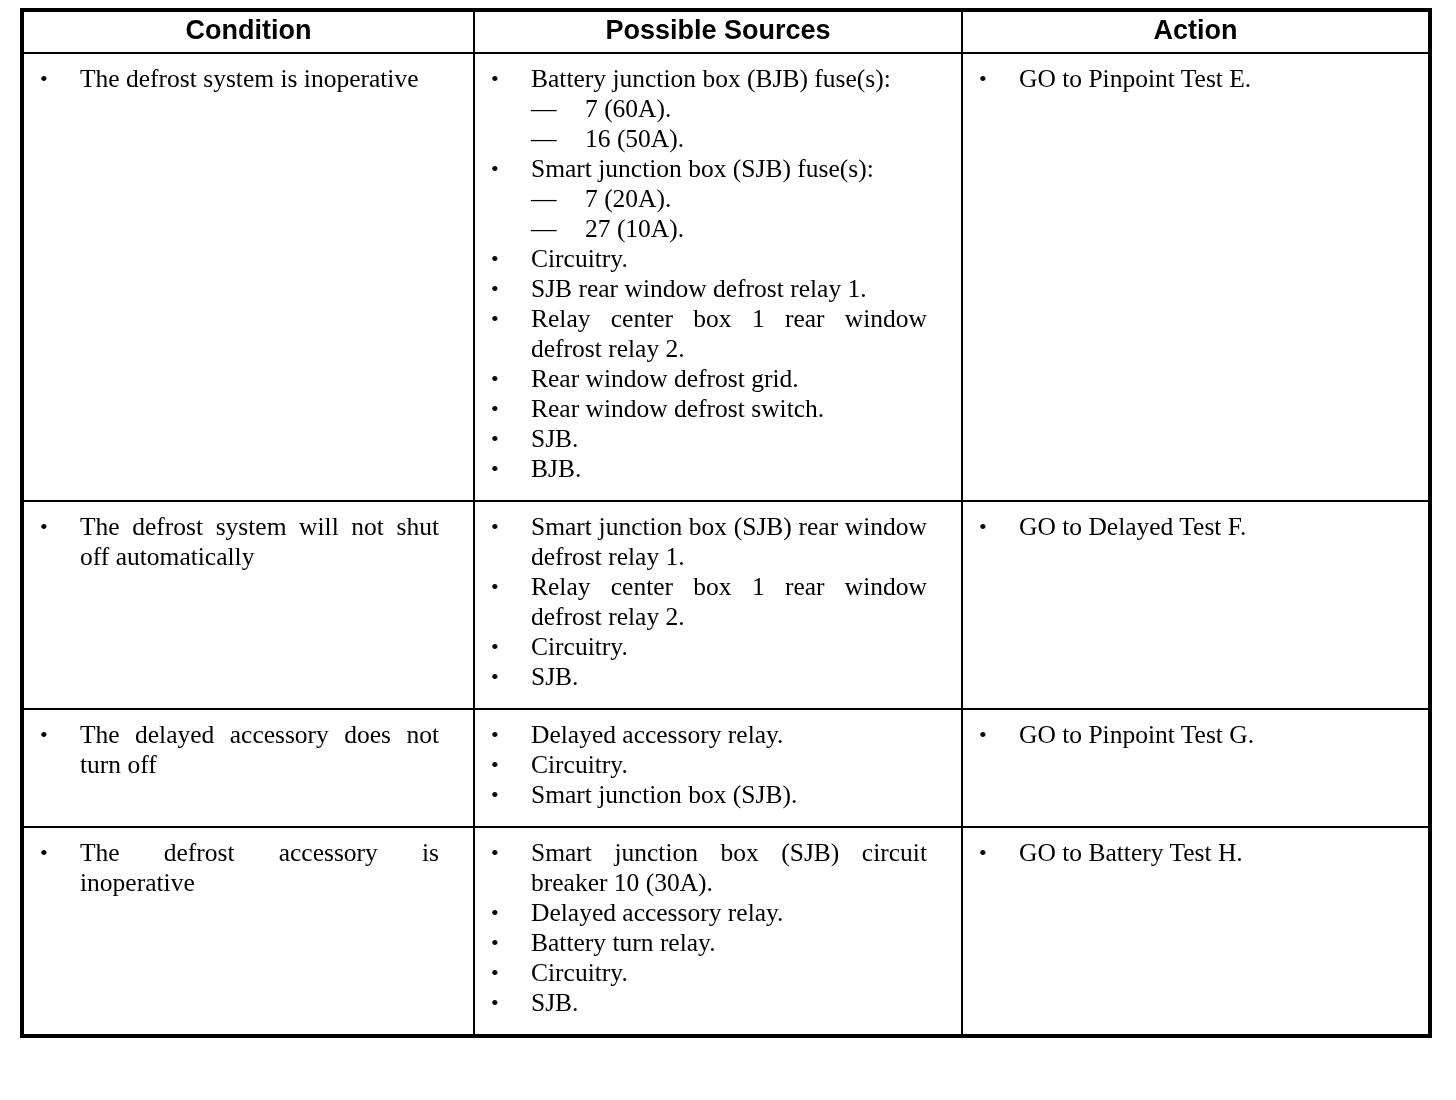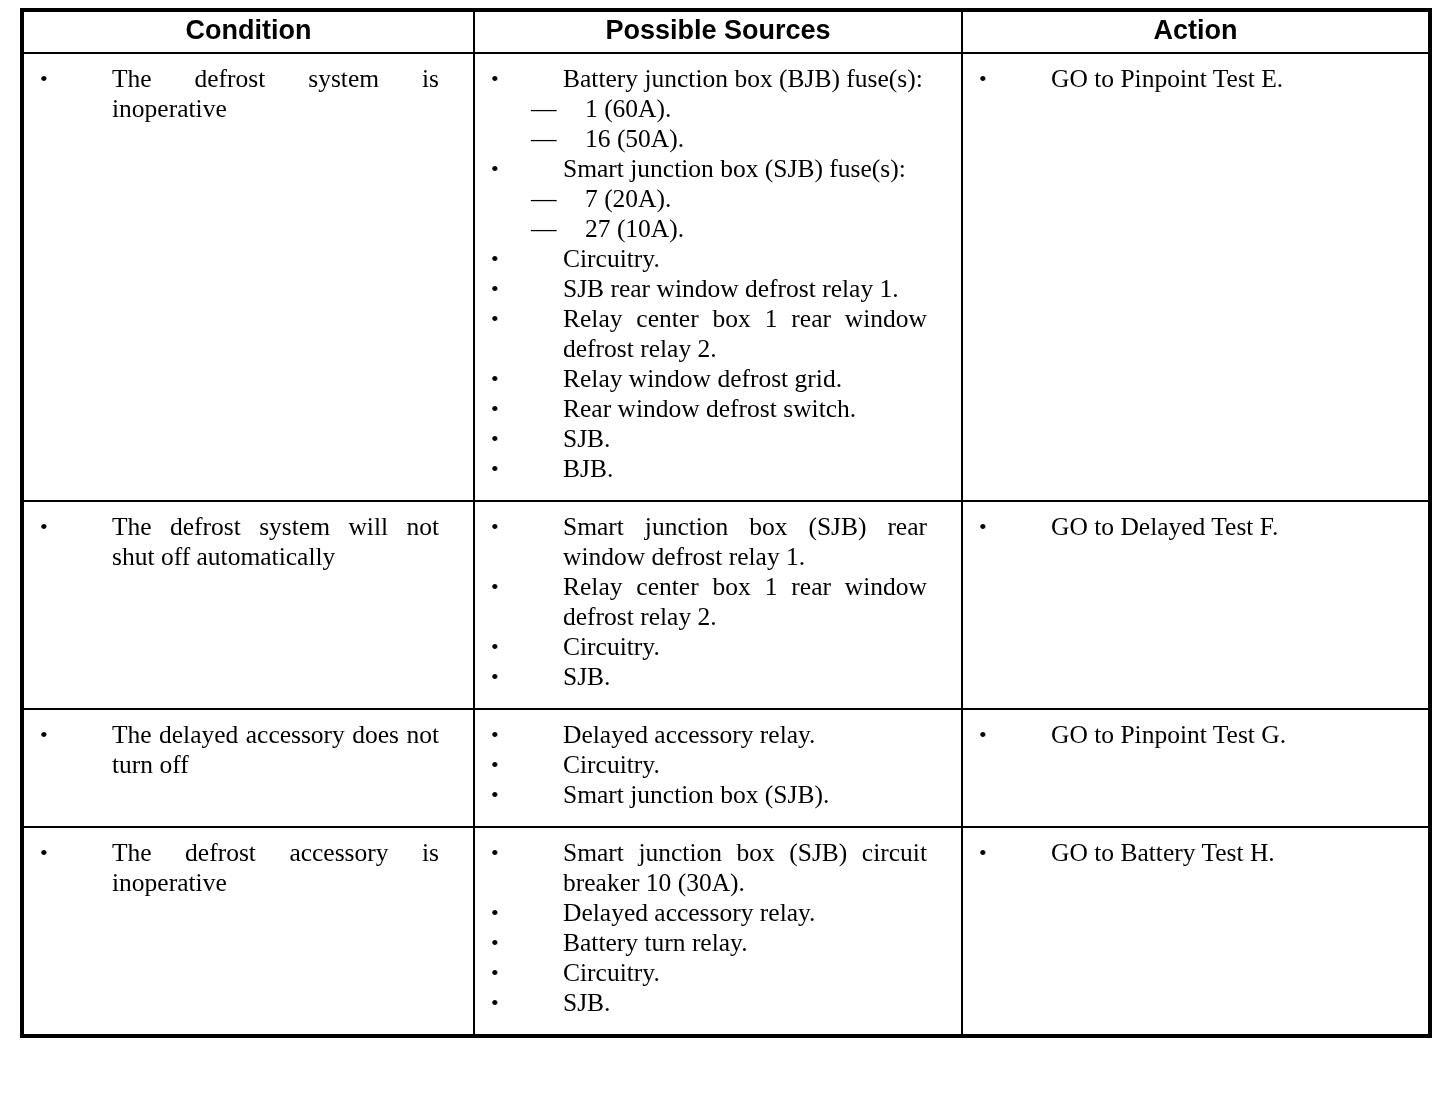--- a/index.html
+++ b/index.html
@@ -44,21 +44,20 @@
     grid-template-columns: 42px 1fr;
     align-items: start;
   }
   .bullet {
     font-size: 22px;
     line-height: 30px;
     padding-left: 2px;
   }
   .txt {
     text-align: justify;
-    margin-left: 32px;
   }
   .sub {
     display: flex;
     align-items: baseline;
   }
   .dash {
     display: inline-block;
     width: 54px;
     flex: 0 0 54px;
   }
@@ -90,21 +89,21 @@
               </div>
             </div>
           </td>
           <td>
             <div class="li">
               <span class="bullet">•</span>
               <div>
                 <div class="txt">Battery junction box (BJB) fuse(s):</div>
                 <div class="sub">
                   <span class="dash">—</span>
-                  <span>1 (60A).</span>
+                  <span>7 (60A).</span>
                 </div>
                 <div class="sub">
                   <span class="dash">—</span>
                   <span>16 (50A).</span>
                 </div>
               </div>
             </div>
             <div class="li">
               <span class="bullet">•</span>
               <div>
@@ -133,21 +132,21 @@
             </div>
             <div class="li">
               <span class="bullet">•</span>
               <div>
                 <div class="txt">Relay center box 1 rear window defrost relay 2.</div>
               </div>
             </div>
             <div class="li">
               <span class="bullet">•</span>
               <div>
-                <div class="txt">Relay window defrost grid.</div>
+                <div class="txt">Rear window defrost grid.</div>
               </div>
             </div>
             <div class="li">
               <span class="bullet">•</span>
               <div>
                 <div class="txt">Rear window defrost switch.</div>
               </div>
             </div>
             <div class="li">
               <span class="bullet">•</span>

